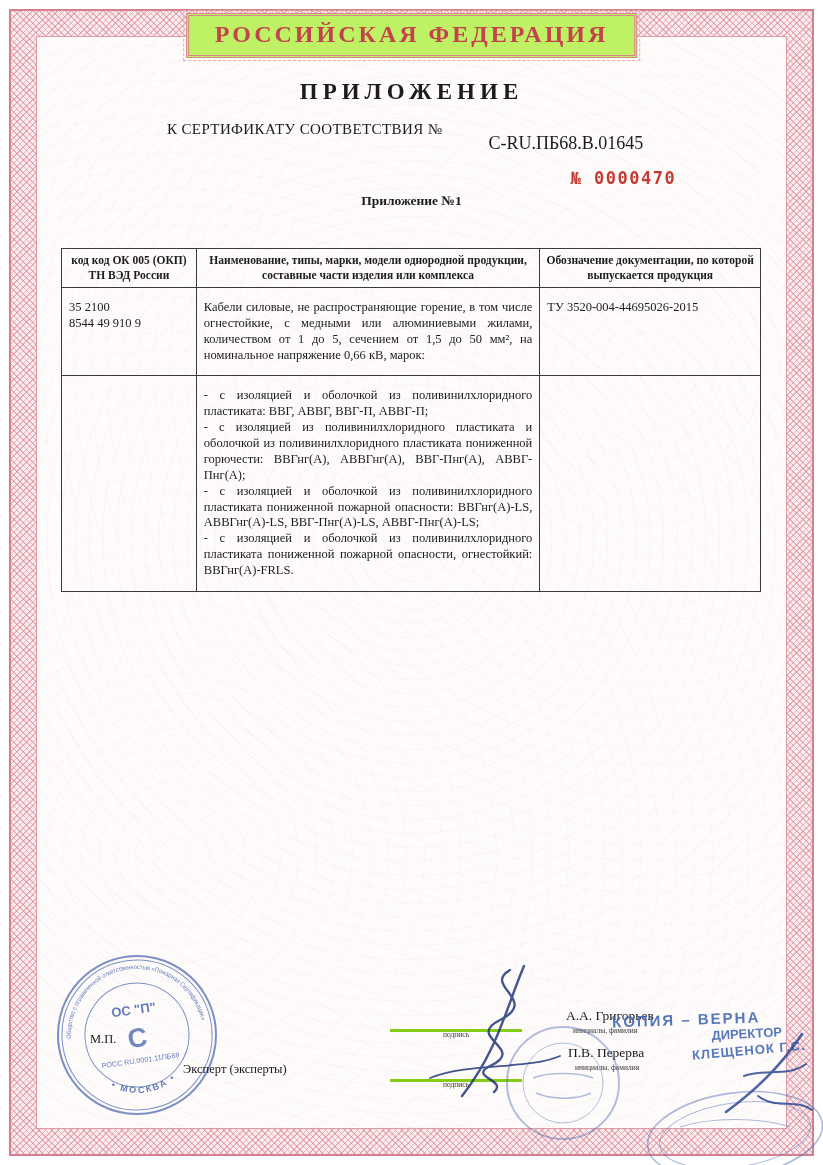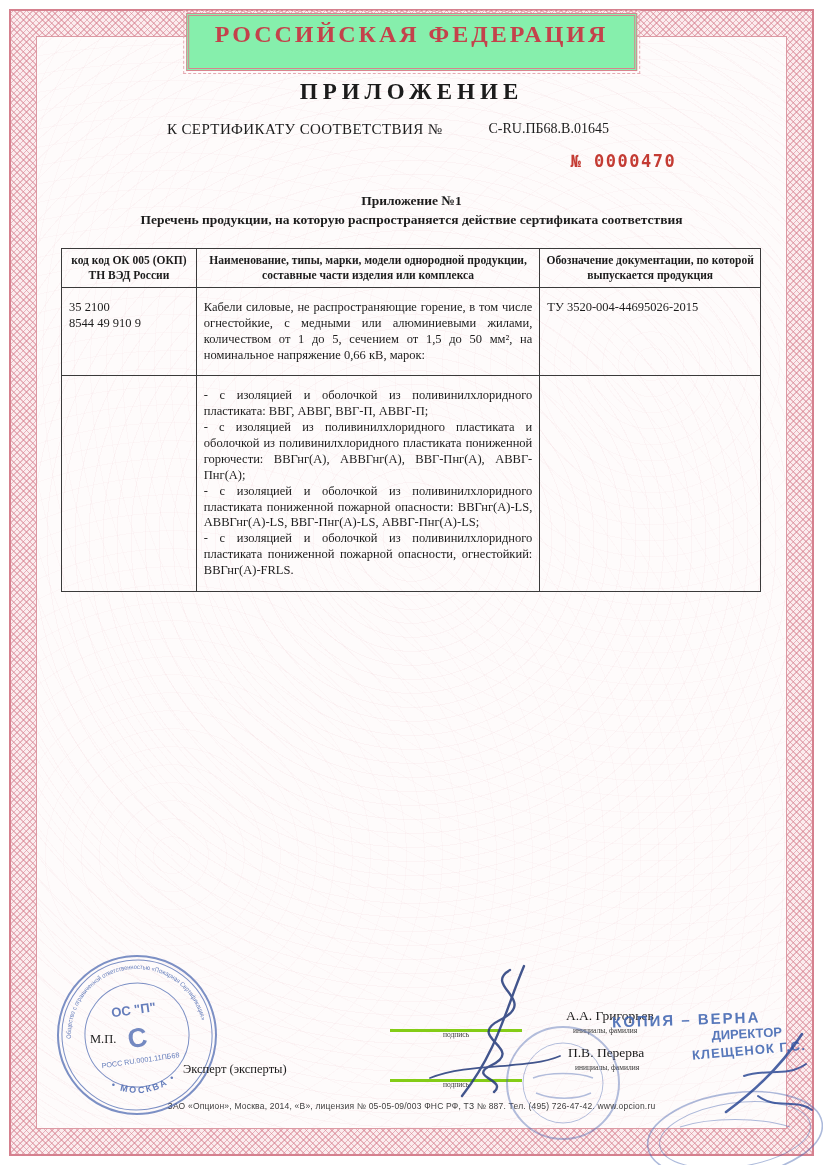--- a/index.html
+++ b/index.html
@@ -27,41 +27,41 @@
     border:1.5px solid #dc9aa4;
     background-color:#fefbfb;
     background-image:
       repeating-radial-gradient(circle at 50% 46%, rgba(233,180,190,0.10) 0 1px, transparent 1px 14px),
       repeating-radial-gradient(circle at 18% 75%, rgba(233,180,190,0.07) 0 1px, transparent 1px 18px),
       repeating-radial-gradient(circle at 82% 30%, rgba(233,180,190,0.07) 0 1px, transparent 1px 16px);
   }
   
   .banner {
     position:absolute; top:13px; left:50%; transform:translateX(-50%);
-    padding:5px 26px 20px;
+    padding:5px 26px 7px;
     border:3px double #d9848e;
     outline:1px dashed #e6aab2; outline-offset:2px;
-    background:#86efac;
+    background:#bef264;
     z-index:3;
     white-space:nowrap;
   }
   .banner span {
     font-weight:bold; font-size:24px; letter-spacing:3px; color:#c4424b;
   }
   .doc-title {
     position:absolute; top:79px; left:0; width:100%;
     text-align:center; font-size:23px; font-weight:bold; letter-spacing:5px;
   }
   .cert-row {
     position:absolute; top:121px; left:0; width:100%;
     display:flex; justify-content:center; gap:46px; align-items:flex-start;
   }
   .cert-line { font-size:15px; letter-spacing:0.4px;margin-left:20px; }
   .cert-kind { font-size:13.5px; text-align:center; margin-top:8px; }
-  .cert-number { font-size:14px; }
+  .cert-number { font-size:18px;margin-top:12px; }
   .blank-number {
     margin-top:14px; margin-left:82px;
     font-family:"DejaVu Sans Mono",monospace; font-weight:bold;
     font-size:17px; letter-spacing:1.5px; color:#c43b33; white-space:nowrap;
   }
   .appendix-label {
     position:absolute; top:193px; left:0; width:100%;
     text-align:center; font-weight:bold; font-size:13.5px;
   }
   .list-title {
@@ -140,21 +140,20 @@
     <div class="cert-left">
       <div class="cert-line">К СЕРТИФИКАТУ СООТВЕТСТВИЯ   №</div>
     </div>
     <div class="cert-right">
       <div class="cert-number">C-RU.ПБ68.В.01645</div>
       <div class="blank-number">№ 0000470</div>
     </div>
   </div>
 
   <div class="appendix-label">Приложение №1</div>
-  <div class="list-title">Перечень продукции, на которую распространяется действие сертификата соответствия</div>
 
   <table class="product-table">
     <colgroup>
         <col class="col-c1">
         <col class="col-c2">
         <col class="col-c3">
       </colgroup>
     <thead>
       <tr>
         <th class="pre">код код ОК 005 (ОКП)
@@ -252,14 +251,13 @@
   </svg>
 
   <svg class="oval-fragment" width="183" height="90" viewBox="0 0 183 90">
     <g stroke="#4a67b0" fill="none" opacity="0.45">
       <ellipse cx="95" cy="60" rx="88" ry="42" stroke-width="1.6" transform="rotate(-8 95 60)"></ellipse>
       <ellipse cx="95" cy="60" rx="76" ry="32" stroke-width="1" transform="rotate(-8 95 60)"></ellipse>
       <path d="M40,52 C70,42 120,42 150,52" stroke-width="1.2"></path>
     </g>
   </svg>
 
-  <div class="footer">ЗАО «Опцион», Москва, 2014, «В», лицензия № 05-05-09/003 ФНС РФ, ТЗ № 887.  Тел. (495) 726-47-42.  www.opcion.ru</div>
 </div>
 
 </body></html>

